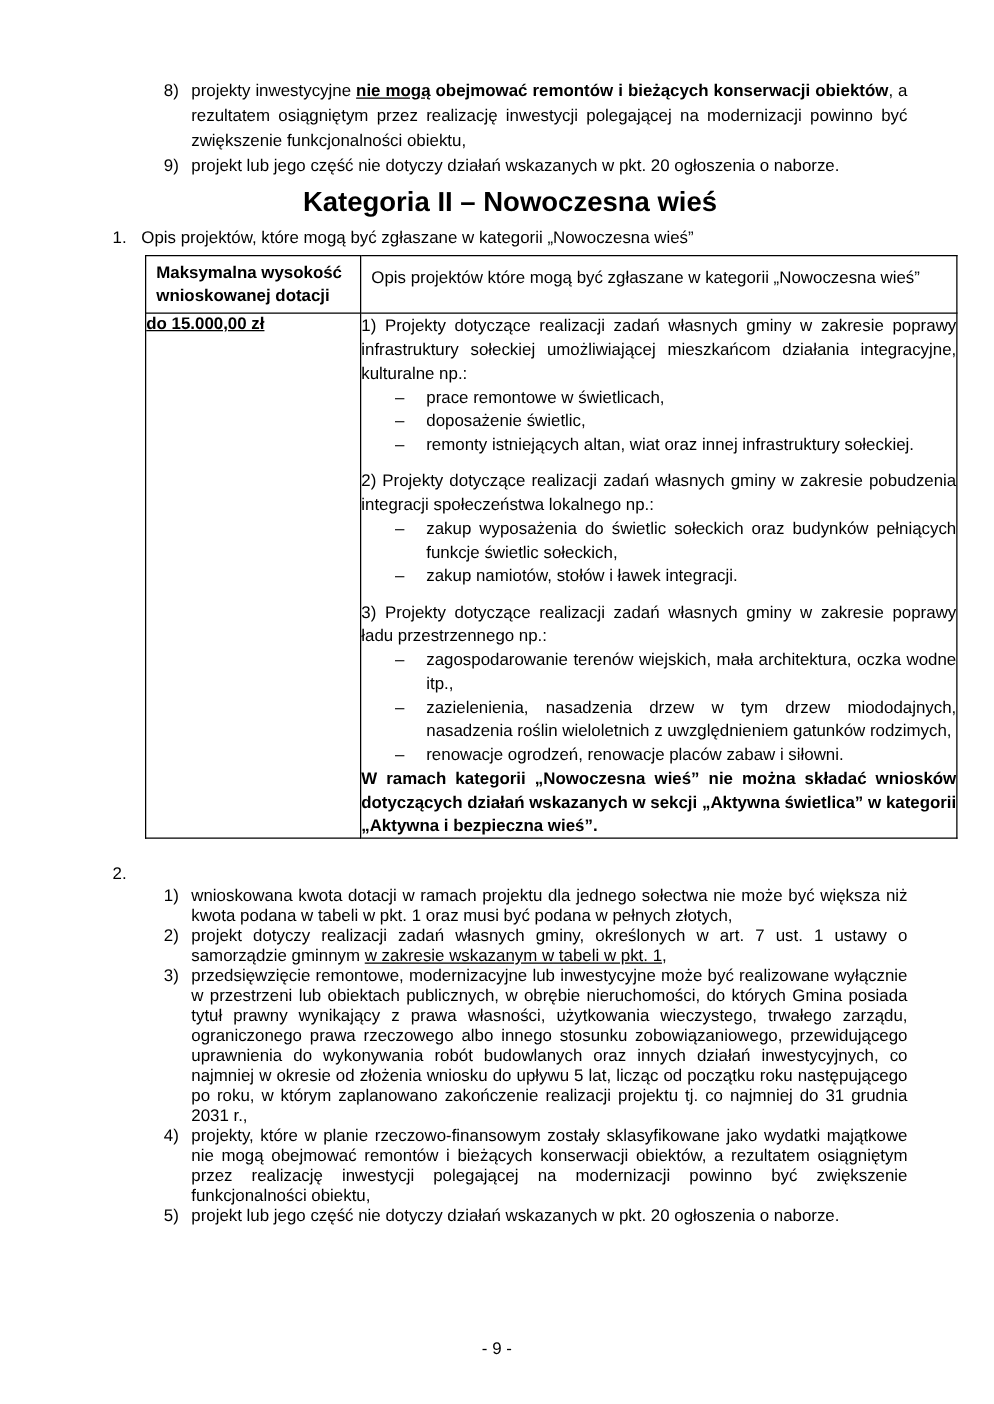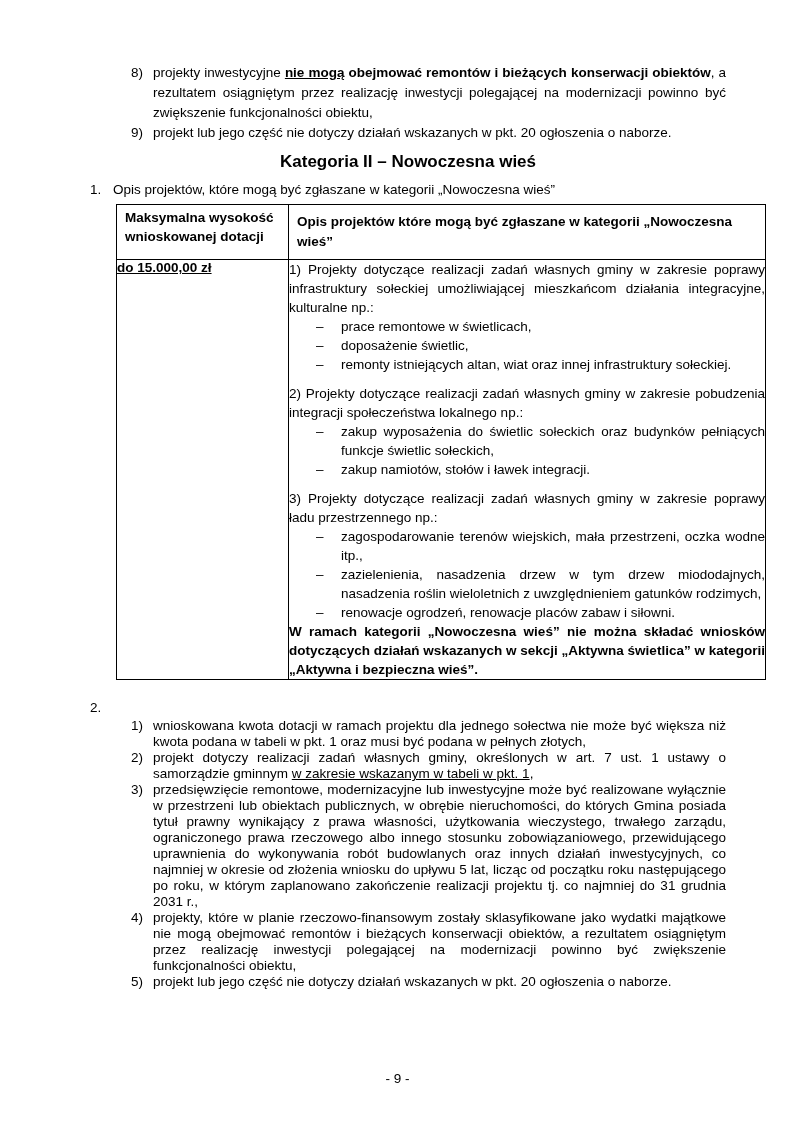--- a/index.html
+++ b/index.html
@@ -16,34 +16,34 @@
 
   
   .toplist .item { display:flex; line-height:20px; }
   .toplist .num  { flex:0 0 22px; margin-left:41px; }
   .toplist .txt  { flex:1; text-align:justify; }
 
   .b { font-weight:bold; }
   .u { text-decoration:underline; }
 
   .doc-heading {
-    text-align:center; font-weight:bold; font-size:17px;
+    text-align:center; font-weight:bold; font-size:22px;
     line-height:20px; margin:9px 0 9px 0;
   }
 
   .numline { display:flex; line-height:17px; margin-bottom:6px; }
   .numline .num { flex:0 0 23px; }
 
   
   table.cat { border-collapse:collapse; margin-left:26px; width:619px; table-layout:fixed; }
   .cat td { border:1.6px solid #000; vertical-align:top; padding:0; }
   .cat .c1 { width:157px; }
   .cat .c2 { width:459px; }
   .cat .h1 { font-weight:bold; line-height:18.5px; padding:4px 6px 4px 8px; }
-  .cat .h2 { font-weight:bold; line-height:20px; padding:7px 9px 7px 8px; }
+  .cat .h2 { font-weight:normal; line-height:20px; padding:7px 9px 7px 8px; }
   .amount  { font-weight:bold; padding:30px 6px 4px 8px;text-decoration:underline; }
   .desc    { padding:3px 9px 3px 8px; }
   .desc .para { text-align:justify; line-height:19px; }
   .desc .group + .group { margin-top:10px; }
   .bullet { display:flex; line-height:19px; }
   .bullet .dash { flex:0 0 25px; margin-left:27px; }
   .bullet .btxt { flex:1; text-align:justify; }
   .note { font-weight:bold; text-align:justify; line-height:19px; }
 
   
@@ -118,21 +118,21 @@
             <div class="bullet">
               <span class="dash">–</span>
               <span class="btxt">zakup namiotów, stołów i ławek integracji.</span>
             </div>
           </div>
 
           <div class="group">
             <div class="para">3) Projekty dotyczące realizacji zadań własnych gminy w zakresie poprawy ładu przestrzennego np.:</div>
             <div class="bullet">
               <span class="dash">–</span>
-              <span class="btxt">zagospodarowanie terenów wiejskich, mała przestrzeni, oczka wodne itp.,</span>
+              <span class="btxt">zagospodarowanie terenów wiejskich, mała architektura, oczka wodne itp.,</span>
             </div>
             <div class="bullet">
               <span class="dash">–</span>
               <span class="btxt">zazielenienia, nasadzenia drzew w tym drzew miododajnych, nasadzenia roślin wieloletnich z uwzględnieniem gatunków rodzimych,</span>
             </div>
             <div class="bullet">
               <span class="dash">–</span>
               <span class="btxt">renowacje ogrodzeń, renowacje placów zabaw i siłowni.</span>
             </div>
           </div>

